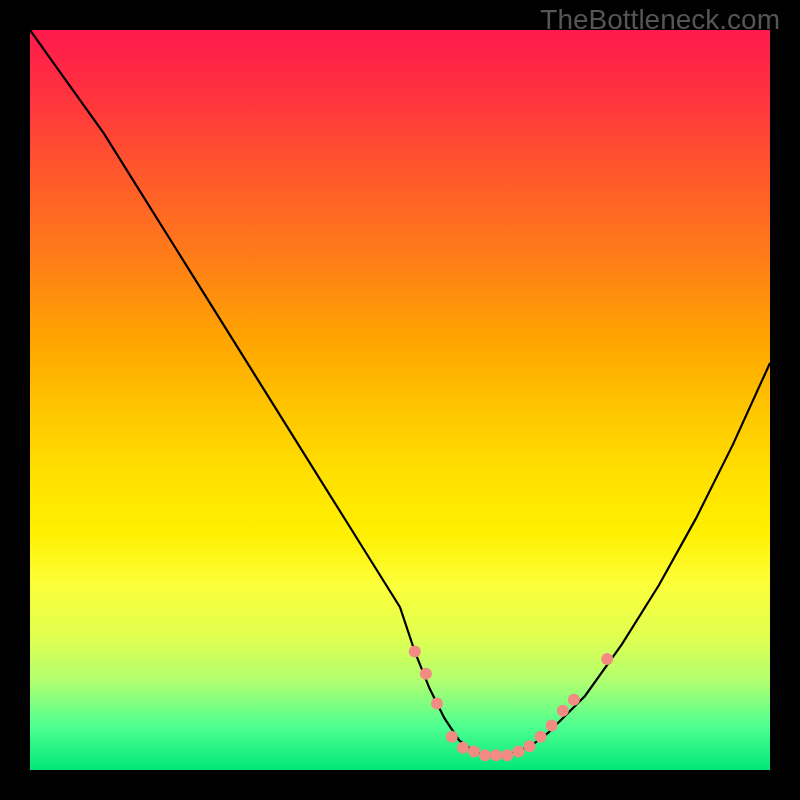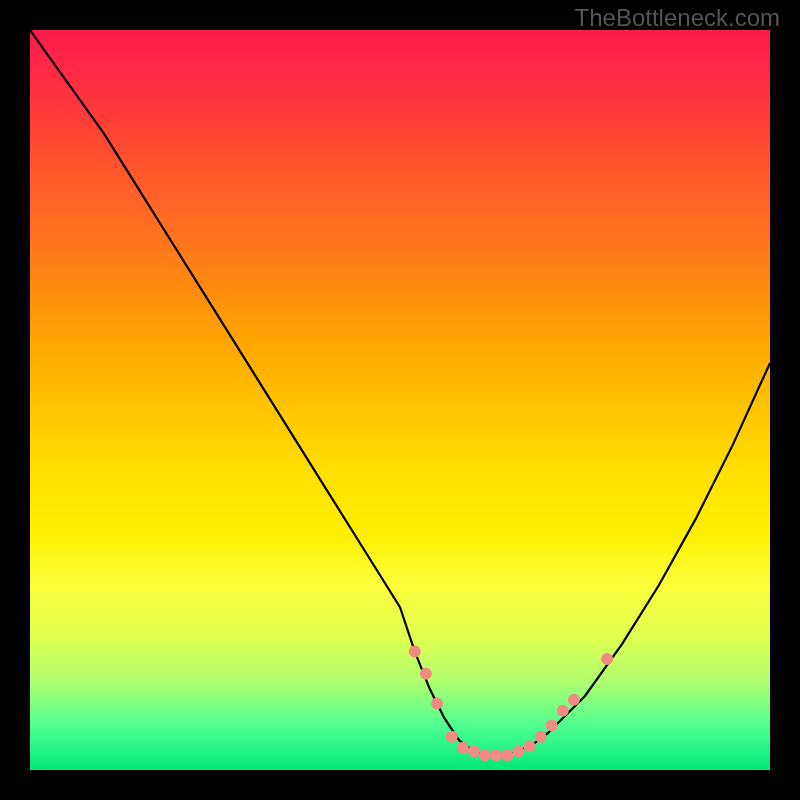--- a/index.html
+++ b/index.html
@@ -9,21 +9,21 @@
     background: #000;
     position: relative;
     font-family: Arial, sans-serif;
     overflow: hidden;
   }
   .watermark {
     position: absolute;
     top: 4px;
     right: 20px;
     color: #555;
-    font-size: 24px;
+    font-size: 28px;
     font-weight: 500;
     z-index: 10;
   }
   .plot-area {
     position: absolute;
     left: 30px;
     top: 30px;
     width: 740px;
     height: 740px;
     background: linear-gradient(to bottom,

